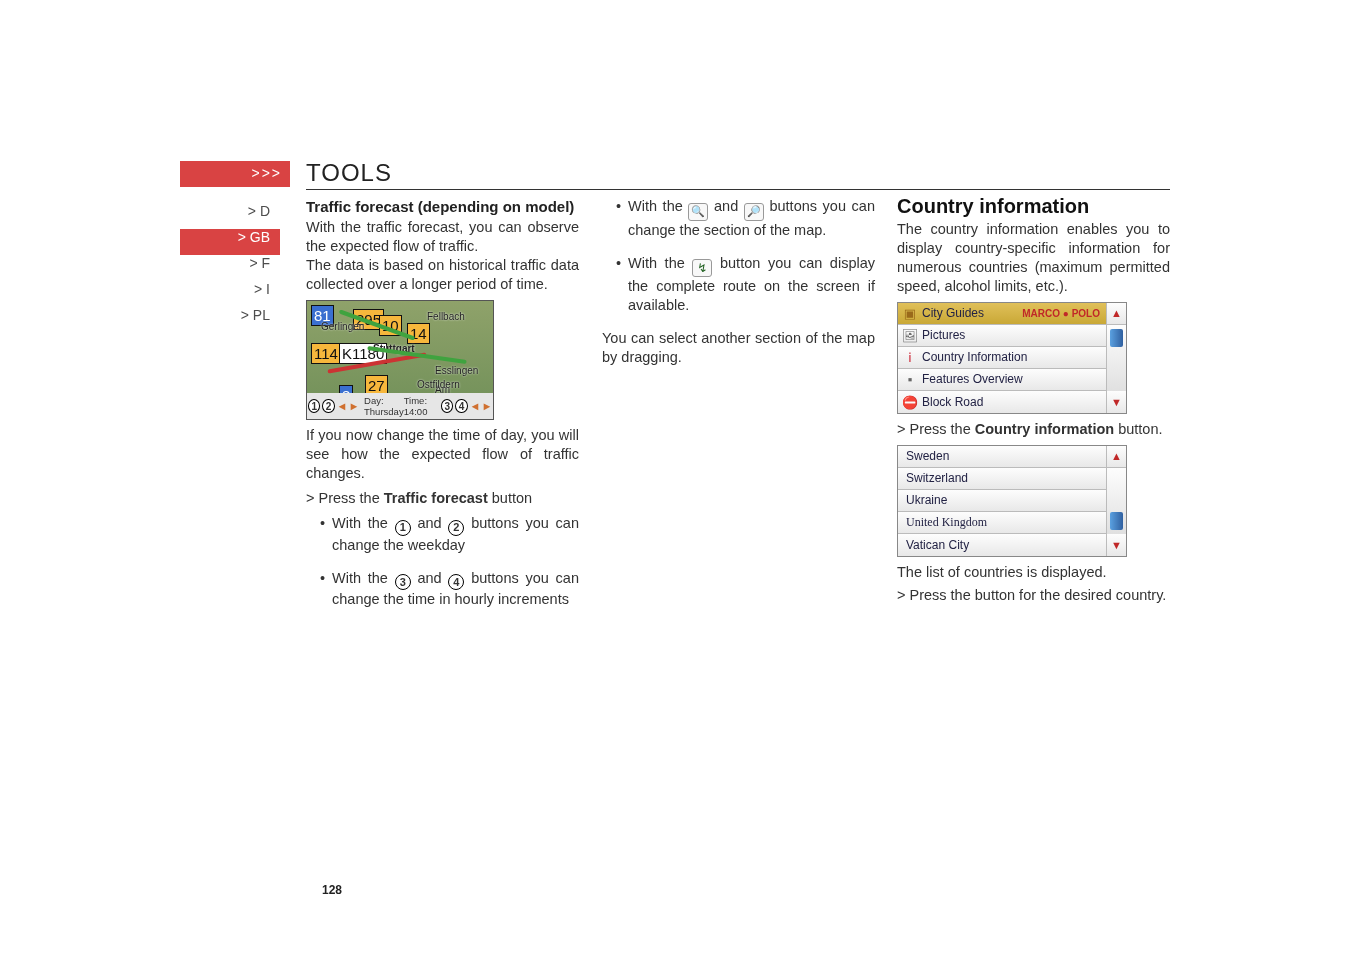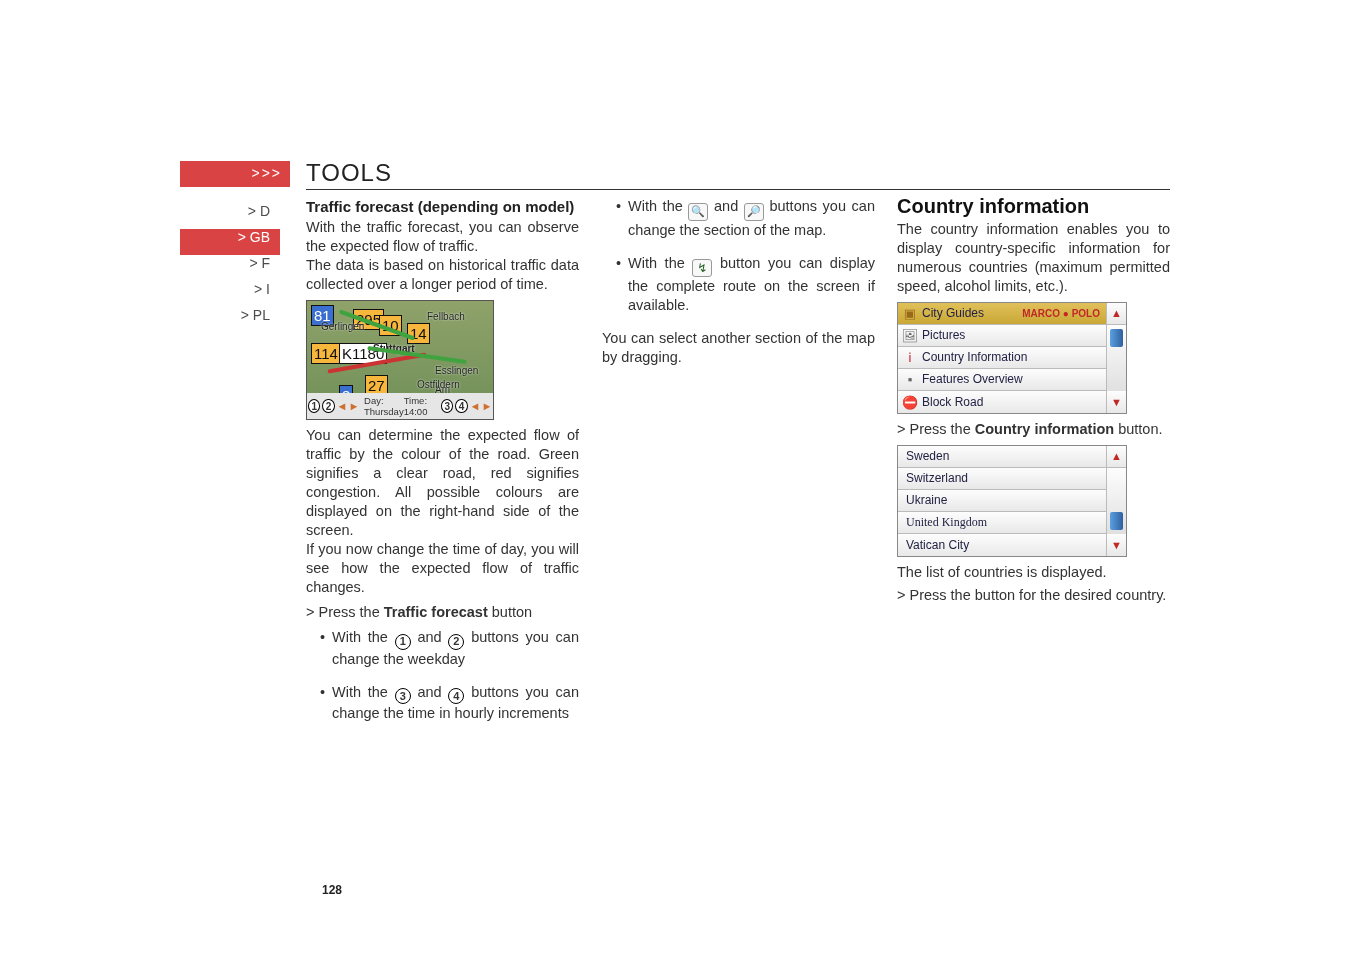--- a/index.html
+++ b/index.html
@@ -238,21 +238,20 @@
           <span>Time:</span><br>
           <span>14:00</span>
         </span>
         <span class="circbtn">3</span>
         <span class="circbtn">4</span>
         <span class="arrow">◄</span>
         <span class="arrow">►</span>
       </div>
     </div>
 
-    <div>You can determine the expected flow of traffic by the colour of the road. Green signifies a clear road, red signifies congestion. All possible colours are displayed on the right-hand side of the screen.</div>
     <div>If you now change the time of day, you will see how the expected flow of traffic changes.</div>
     <div class="chev-line">
       <span>&gt; Press the </span><b>Traffic forecast</b><span> button</span>
     </div>
     <div class="bullet">
       <div class="dot">•</div>
       <div class="txt">
         <span>With the </span><span class="circ">1</span><span> and </span><span class="circ">2</span><span> buttons you can change the weekday</span>
       </div>
     </div>

